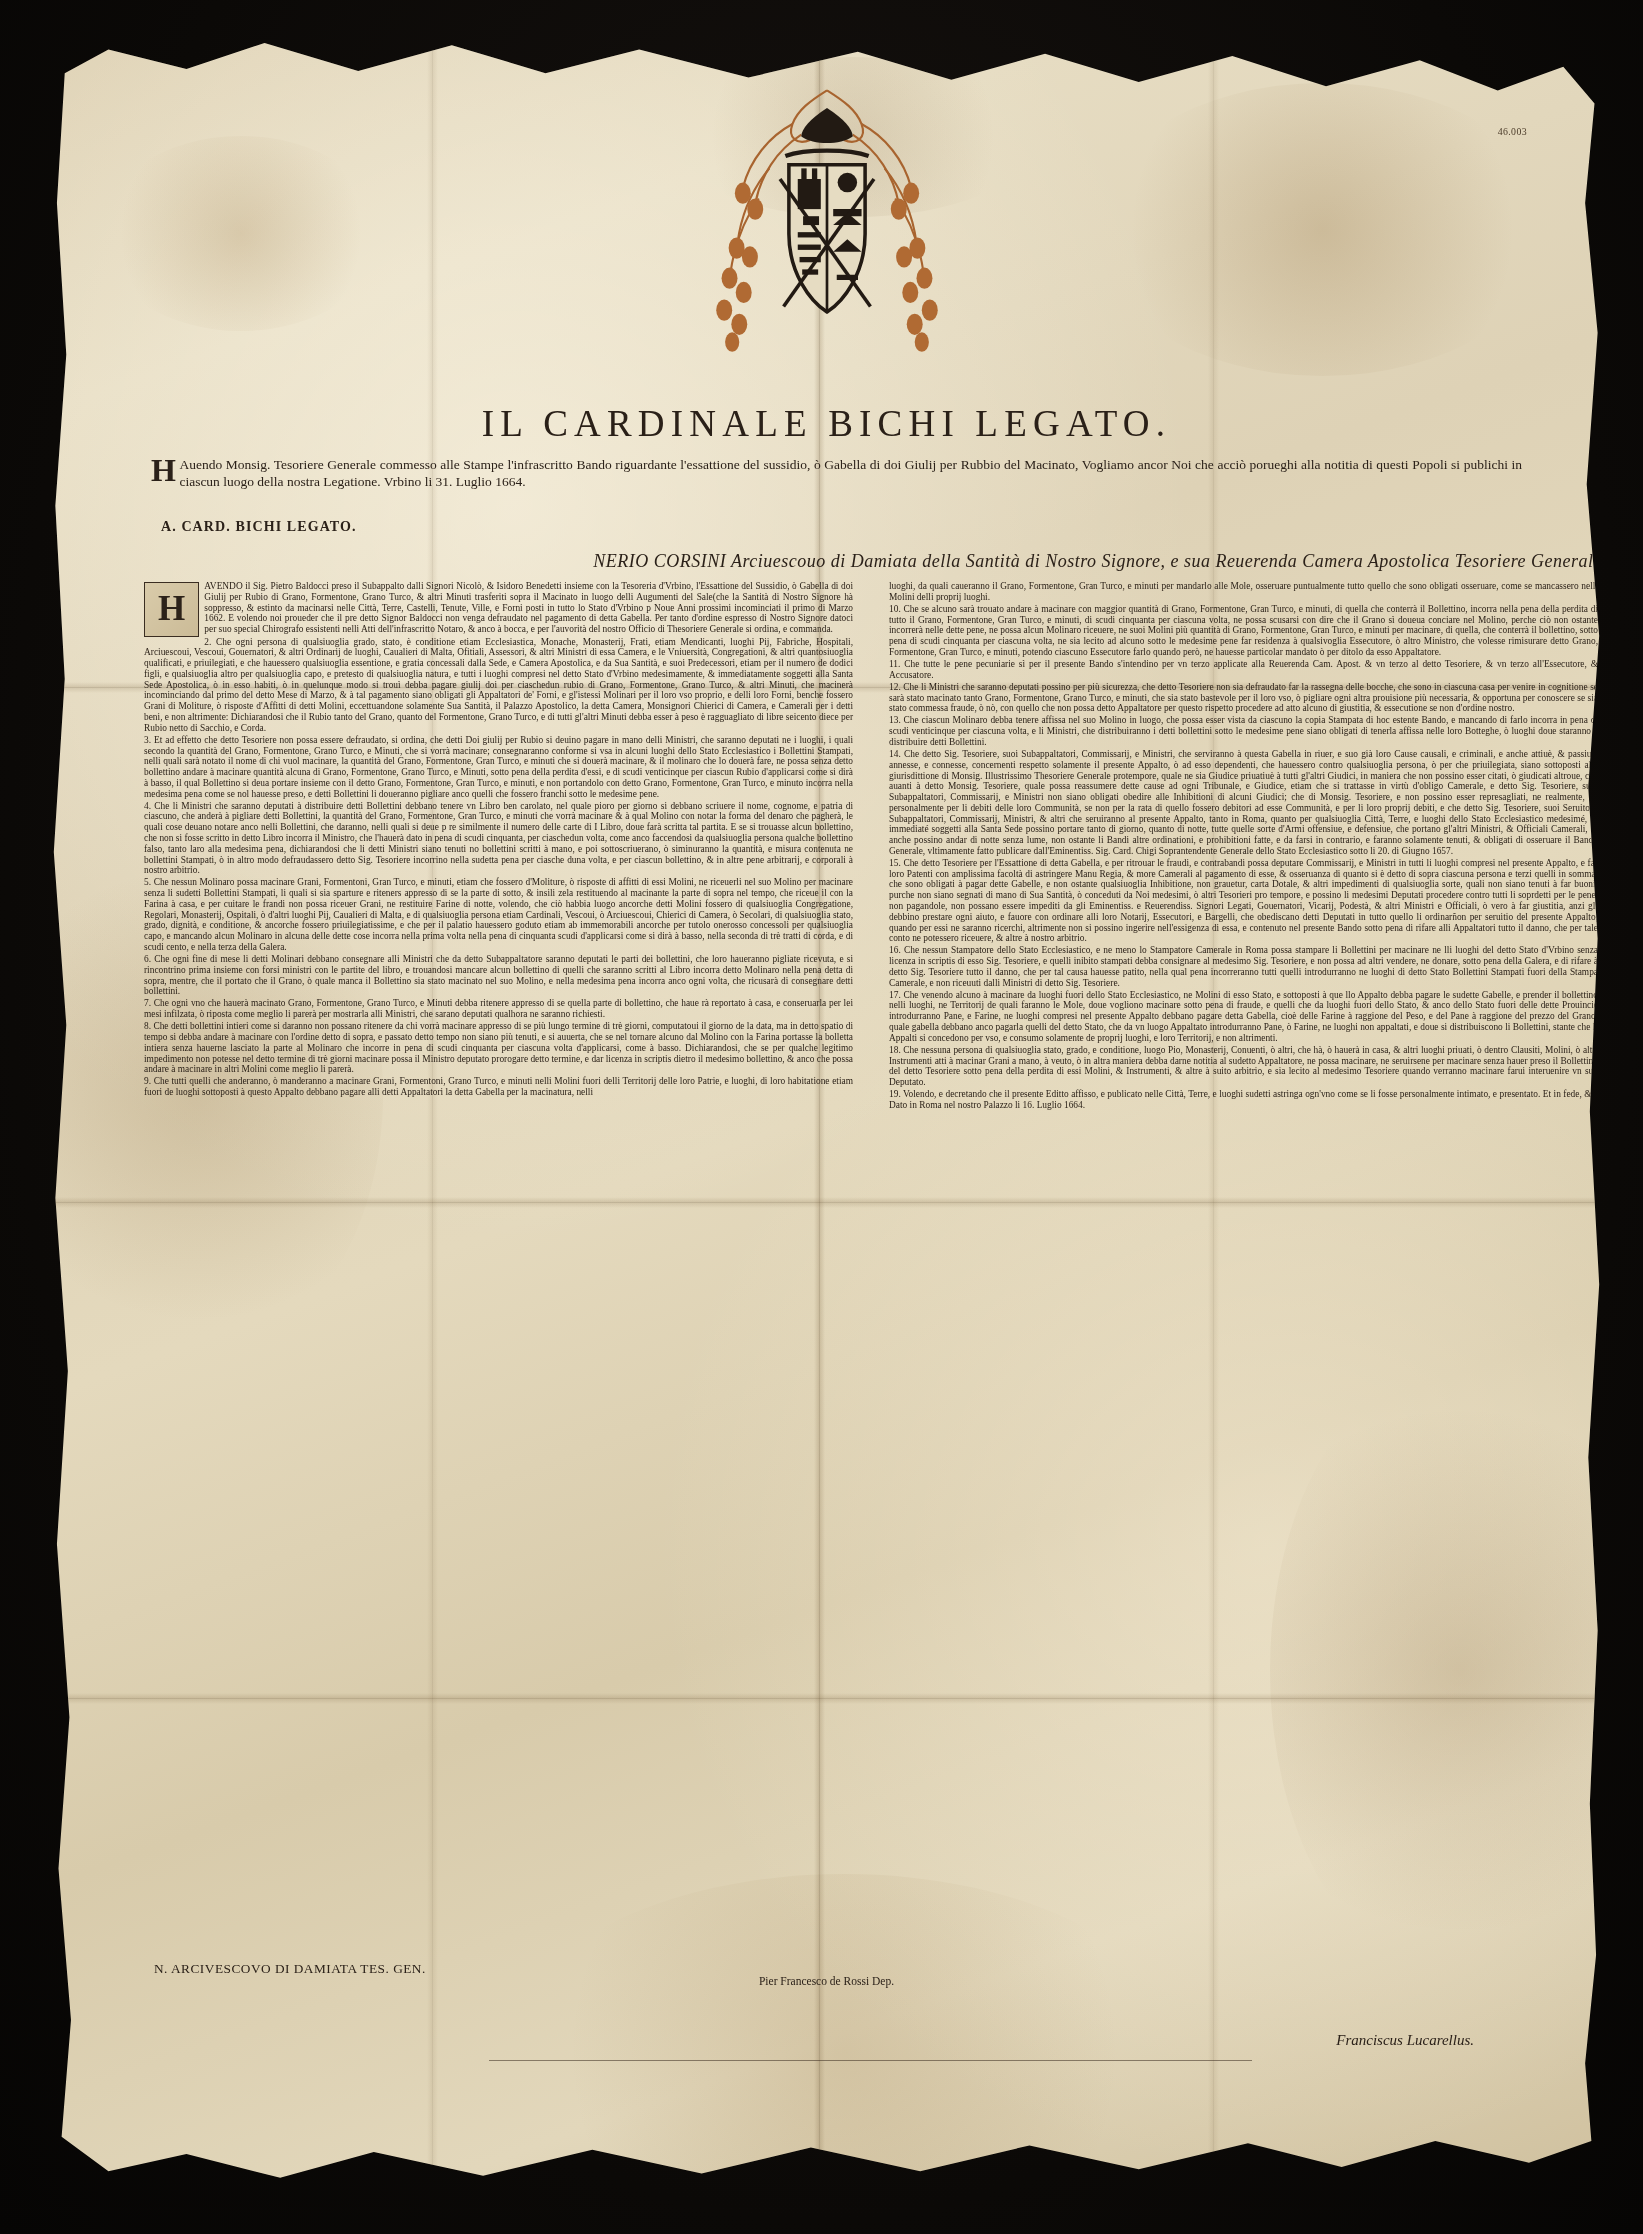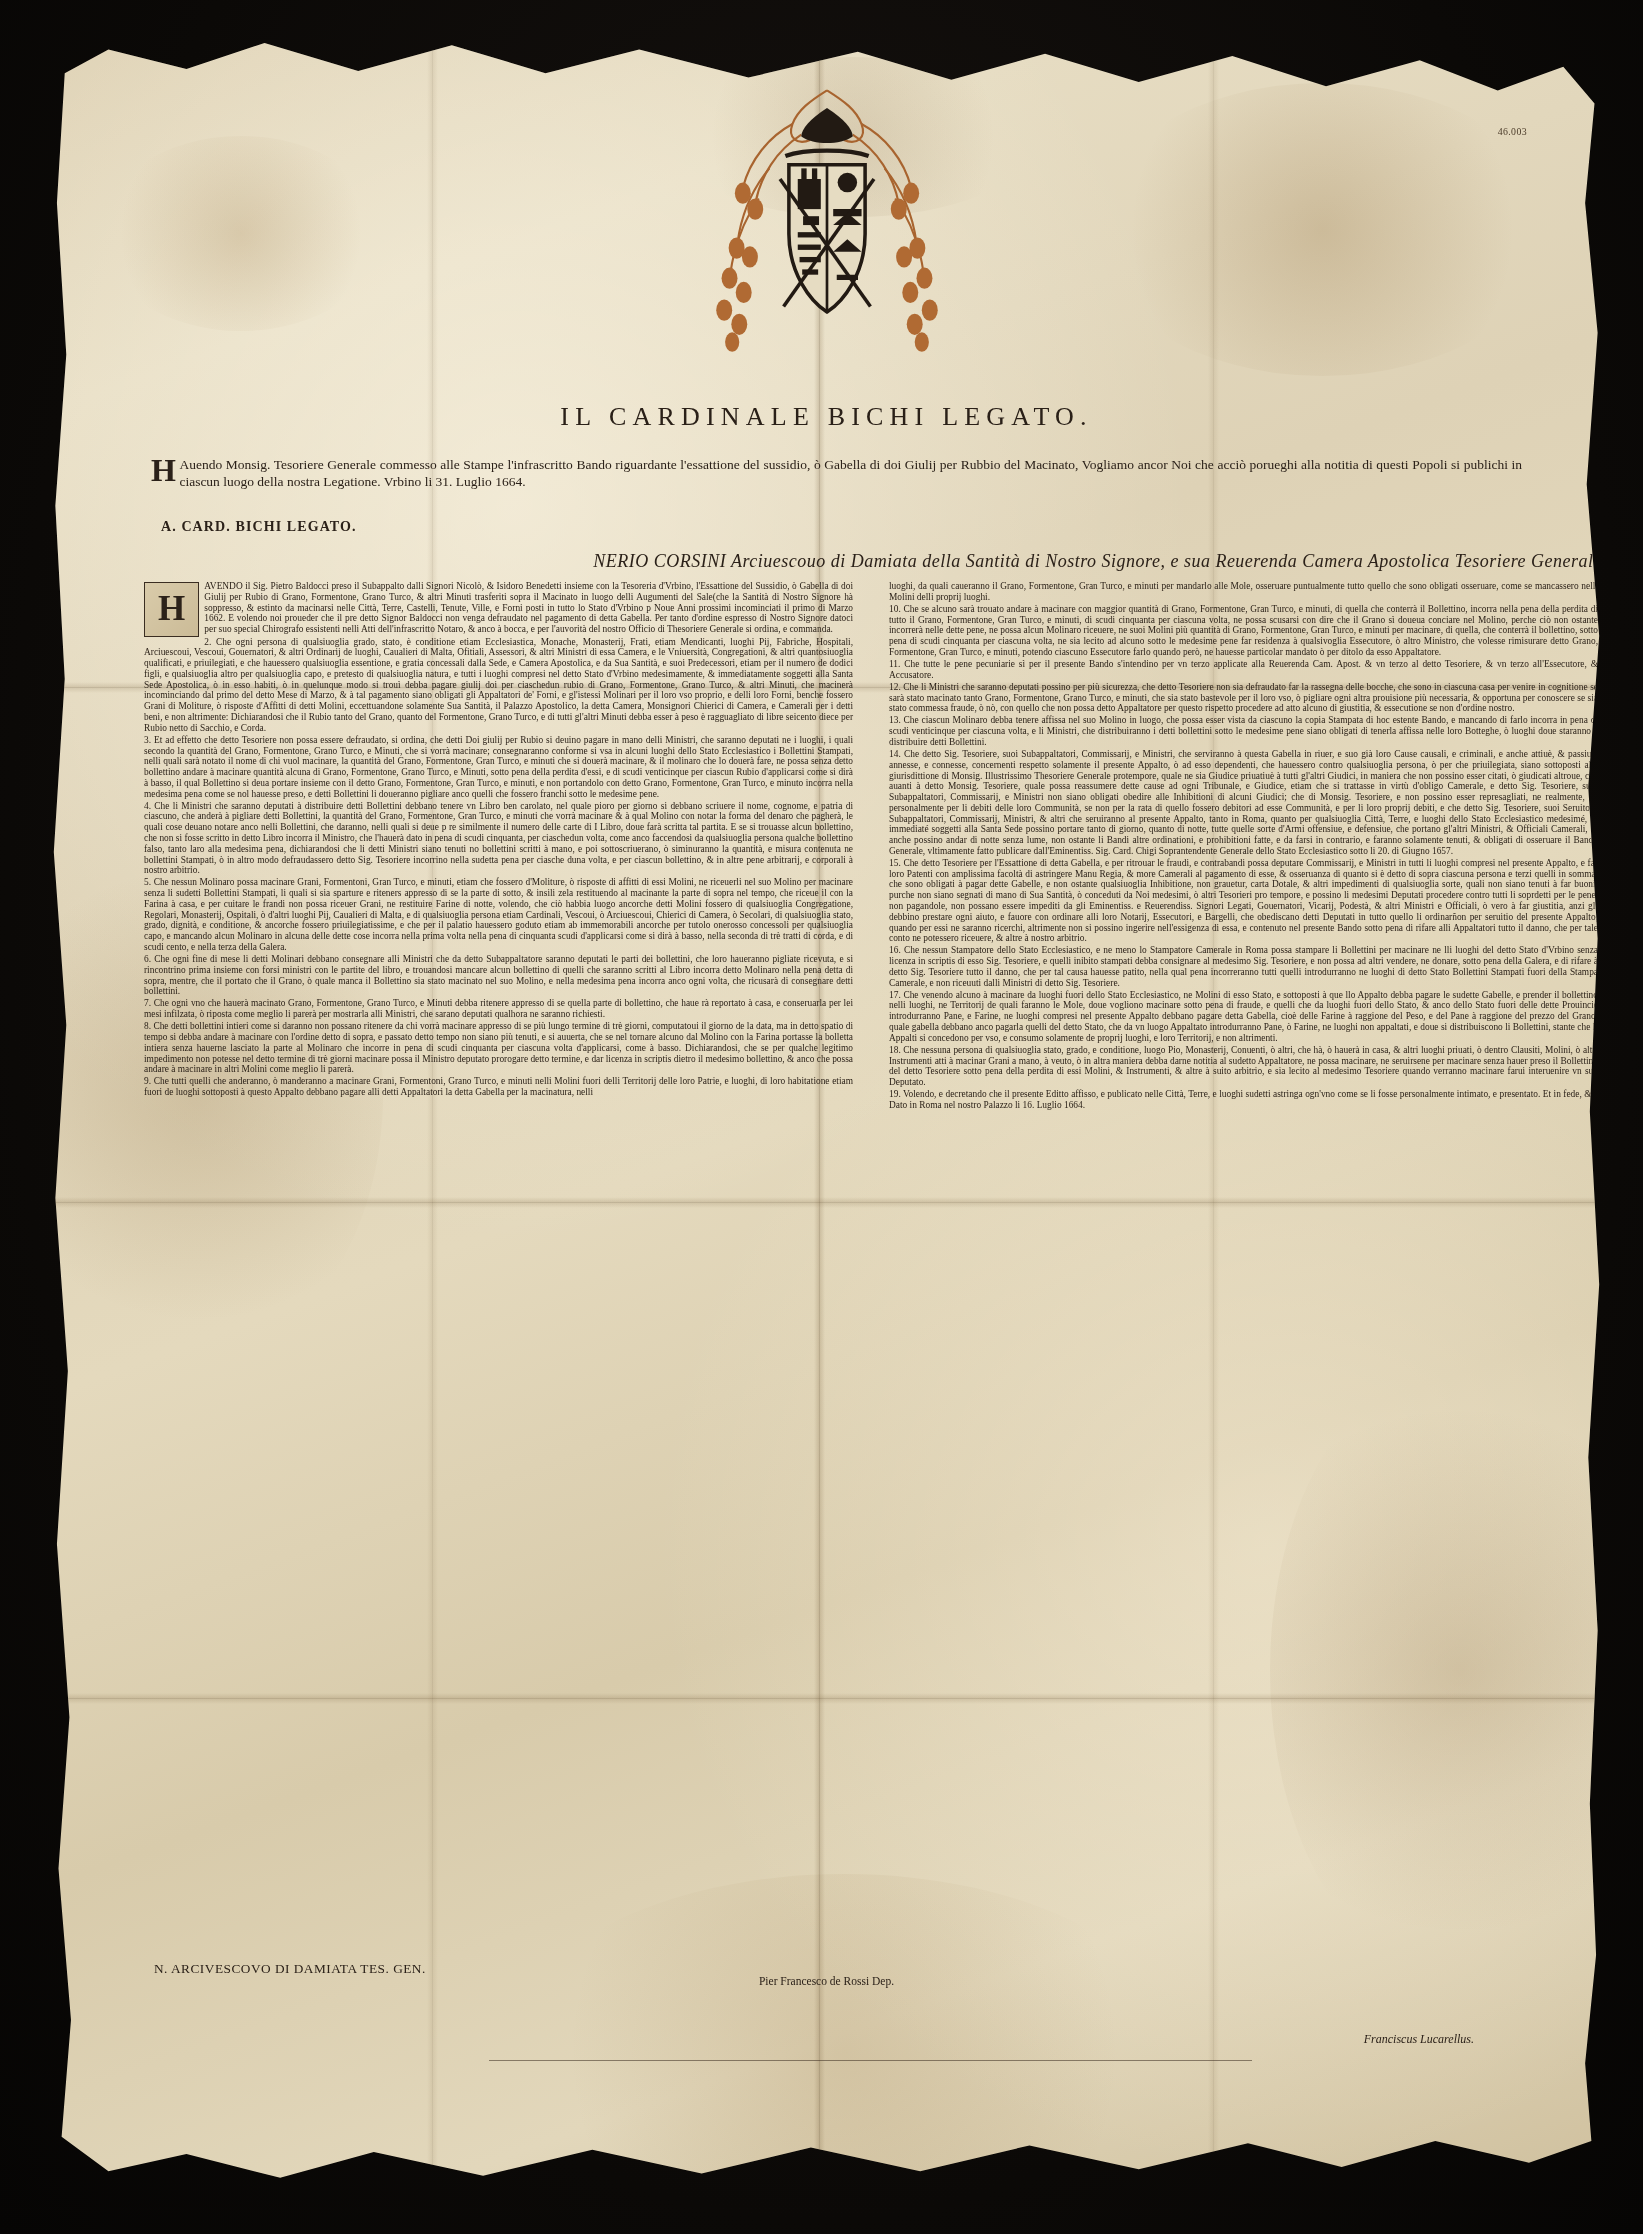--- a/index.html
+++ b/index.html
@@ -49,21 +49,21 @@
   #content{position:absolute;inset:0;padding:0;}
 
   
   #crest{position:absolute;left:50%;top:53px;transform:translateX(-50%);
          width:381px;height:293px;text-align:center;}
   #crest svg{display:block;margin:0 auto;}
 
   
   #headline{
     position:absolute;left:0;right:0;top:372px;text-align:center;
-    font-size:26px;letter-spacing:6.2px;font-weight:400;
+    font-size:37px;letter-spacing:6.2px;font-weight:400;
     font-family:"Liberation Serif", serif;color:#2a2018;
   }
   #subhead{
     position:absolute;left:105px;right:85px;top:426px;
     font-size:13.5px;line-height:1.28;text-align:justify;color:#2b2119;
   }
   #dropH{float:left;font-size:32px;line-height:25px;padding:1.8px 3.5px 0 0;font-weight:700;}
   #signline{position:absolute;left:115px;top:489px;font-size:14px;font-weight:700;letter-spacing:1.1px;text-align:center;}
   #nerio{position:absolute;left:0;right:0;top:521px;text-align:right;font-size:18px;font-style:italic;letter-spacing:0.5px;}
 
@@ -78,21 +78,21 @@
   .lead{margin:0 0 1.8px 0;}
   .lead .dropcap{
     float:left;width:53px;height:53px;margin:0.9px 5.3px 0 0;
     border:1.4px solid #3a2d21;
     font-size:35px;line-height:51px;text-align:center;font-weight:700;
     background:linear-gradient(135deg,#d9cbaa,#cbbb97);
   }
   
   #footL{position:absolute;left:108px;top:1931px;font-size:13.3px;letter-spacing:0.5px;}
   #footC{position:absolute;left:0;right:0;top:1944px;text-align:center;font-size:11.5px;line-height:1.35;}
-  #footR{position:absolute;right:133px;top:2002px;font-size:12px;font-style:italic;}
+  #footR{position:absolute;right:133px;top:2002px;font-size:15px;font-style:italic;}
   #imprint{position:absolute;left:0;right:0;top:2036px;text-align:center;font-size:12.4px;letter-spacing:0.4px;}
   #rule{position:absolute;left:443px;width:763px;top:2030px;height:0.9px;background:rgba(60,46,32,.55);}
   #cornerNote{position:absolute;right:80px;top:96px;font-size:9.8px;color:#4a3a28;letter-spacing:0.4px;}
 </style>
 </head>
 <body>
 
 <div id="backdrop"></div>
 
 <div id="sheet">

